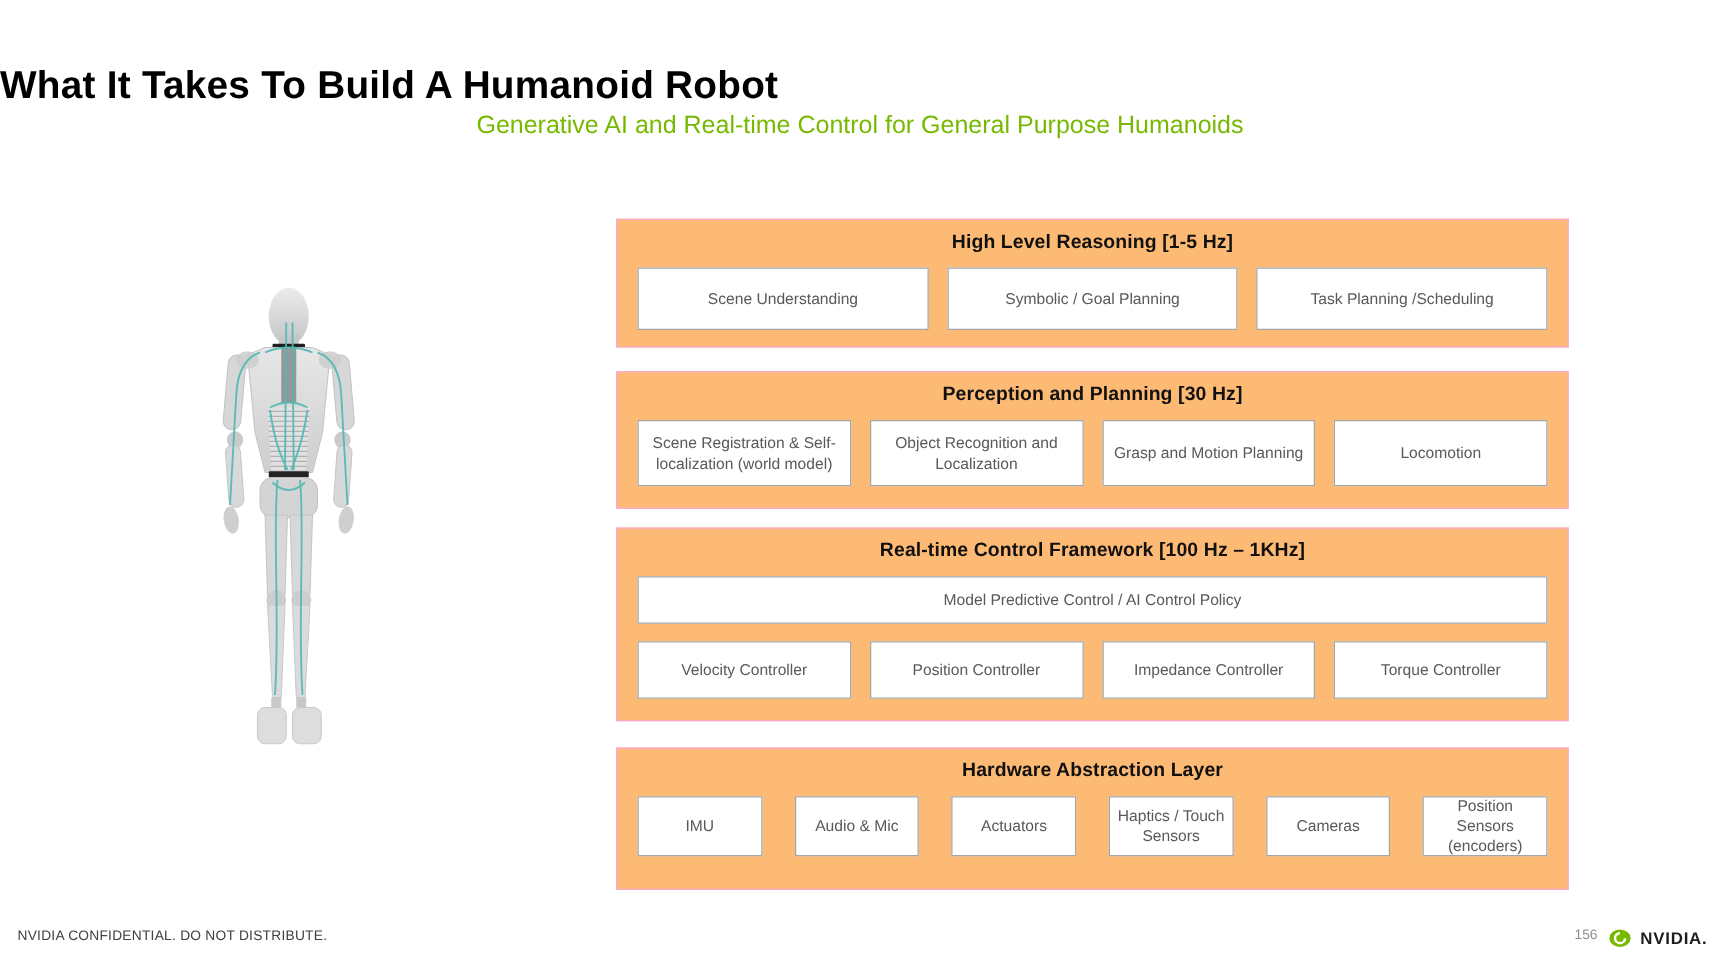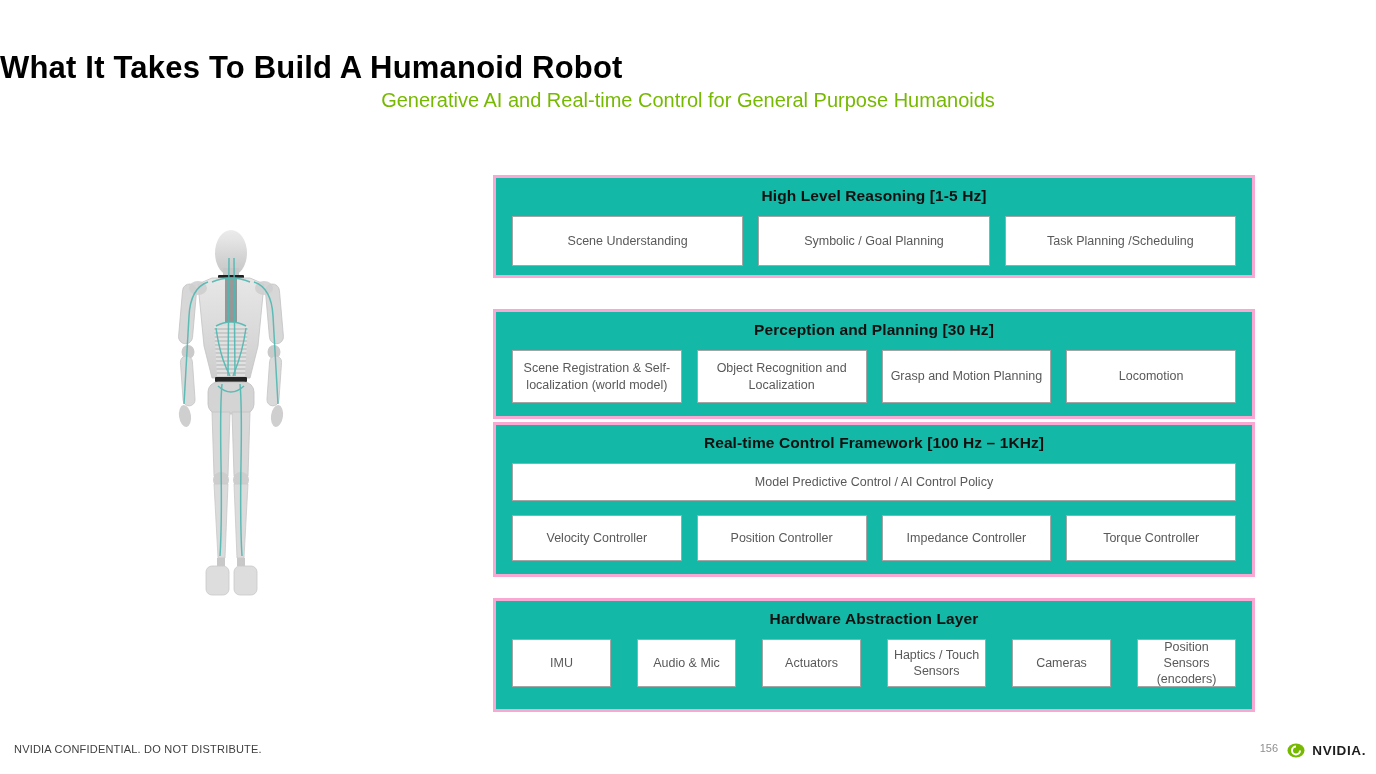--- a/index.html
+++ b/index.html
@@ -11,25 +11,25 @@
     position:absolute;left:0;right:0;top:50px;text-align:left;
     font-size:31px;font-weight:bold;color:#000000;letter-spacing:0.2px;
   }
   .subtitle{
     position:absolute;left:0;right:0;top:89px;text-align:center;
     font-size:20px;color:#76B900;
   }
   .robot{position:absolute;left:168px;top:226px;width:126px;height:372px;}
   .stack{position:absolute;left:493px;top:175px;width:762px;height:537px;}
   .panel{
-    position:absolute;left:0;width:762px;background:#14b8a6;
-    border:3px solid #f9a8d4;box-sizing:border-box;
+    position:absolute;left:0;width:762px;background:#fdba74;
+    border:1px solid #f9a8d4;box-sizing:border-box;
   }
   .p0{top:0;height:103px}
-  .p1{top:134px;height:110px}
+  .p1{top:122px;height:110px}
   .p2{top:247px;height:155px}
   .p3{top:423px;height:114px}
   .panel-title{
     margin:9px 14px 0;text-align:center;font-size:15.5px;font-weight:bold;
     color:#111111;letter-spacing:0.1px;
   }
   .row{display:flex;gap:15px;margin:11px 16px 0;}
   .p2 .r1{margin-top:14px;}
   .p3 .row{gap:26px;}
   .cell{

